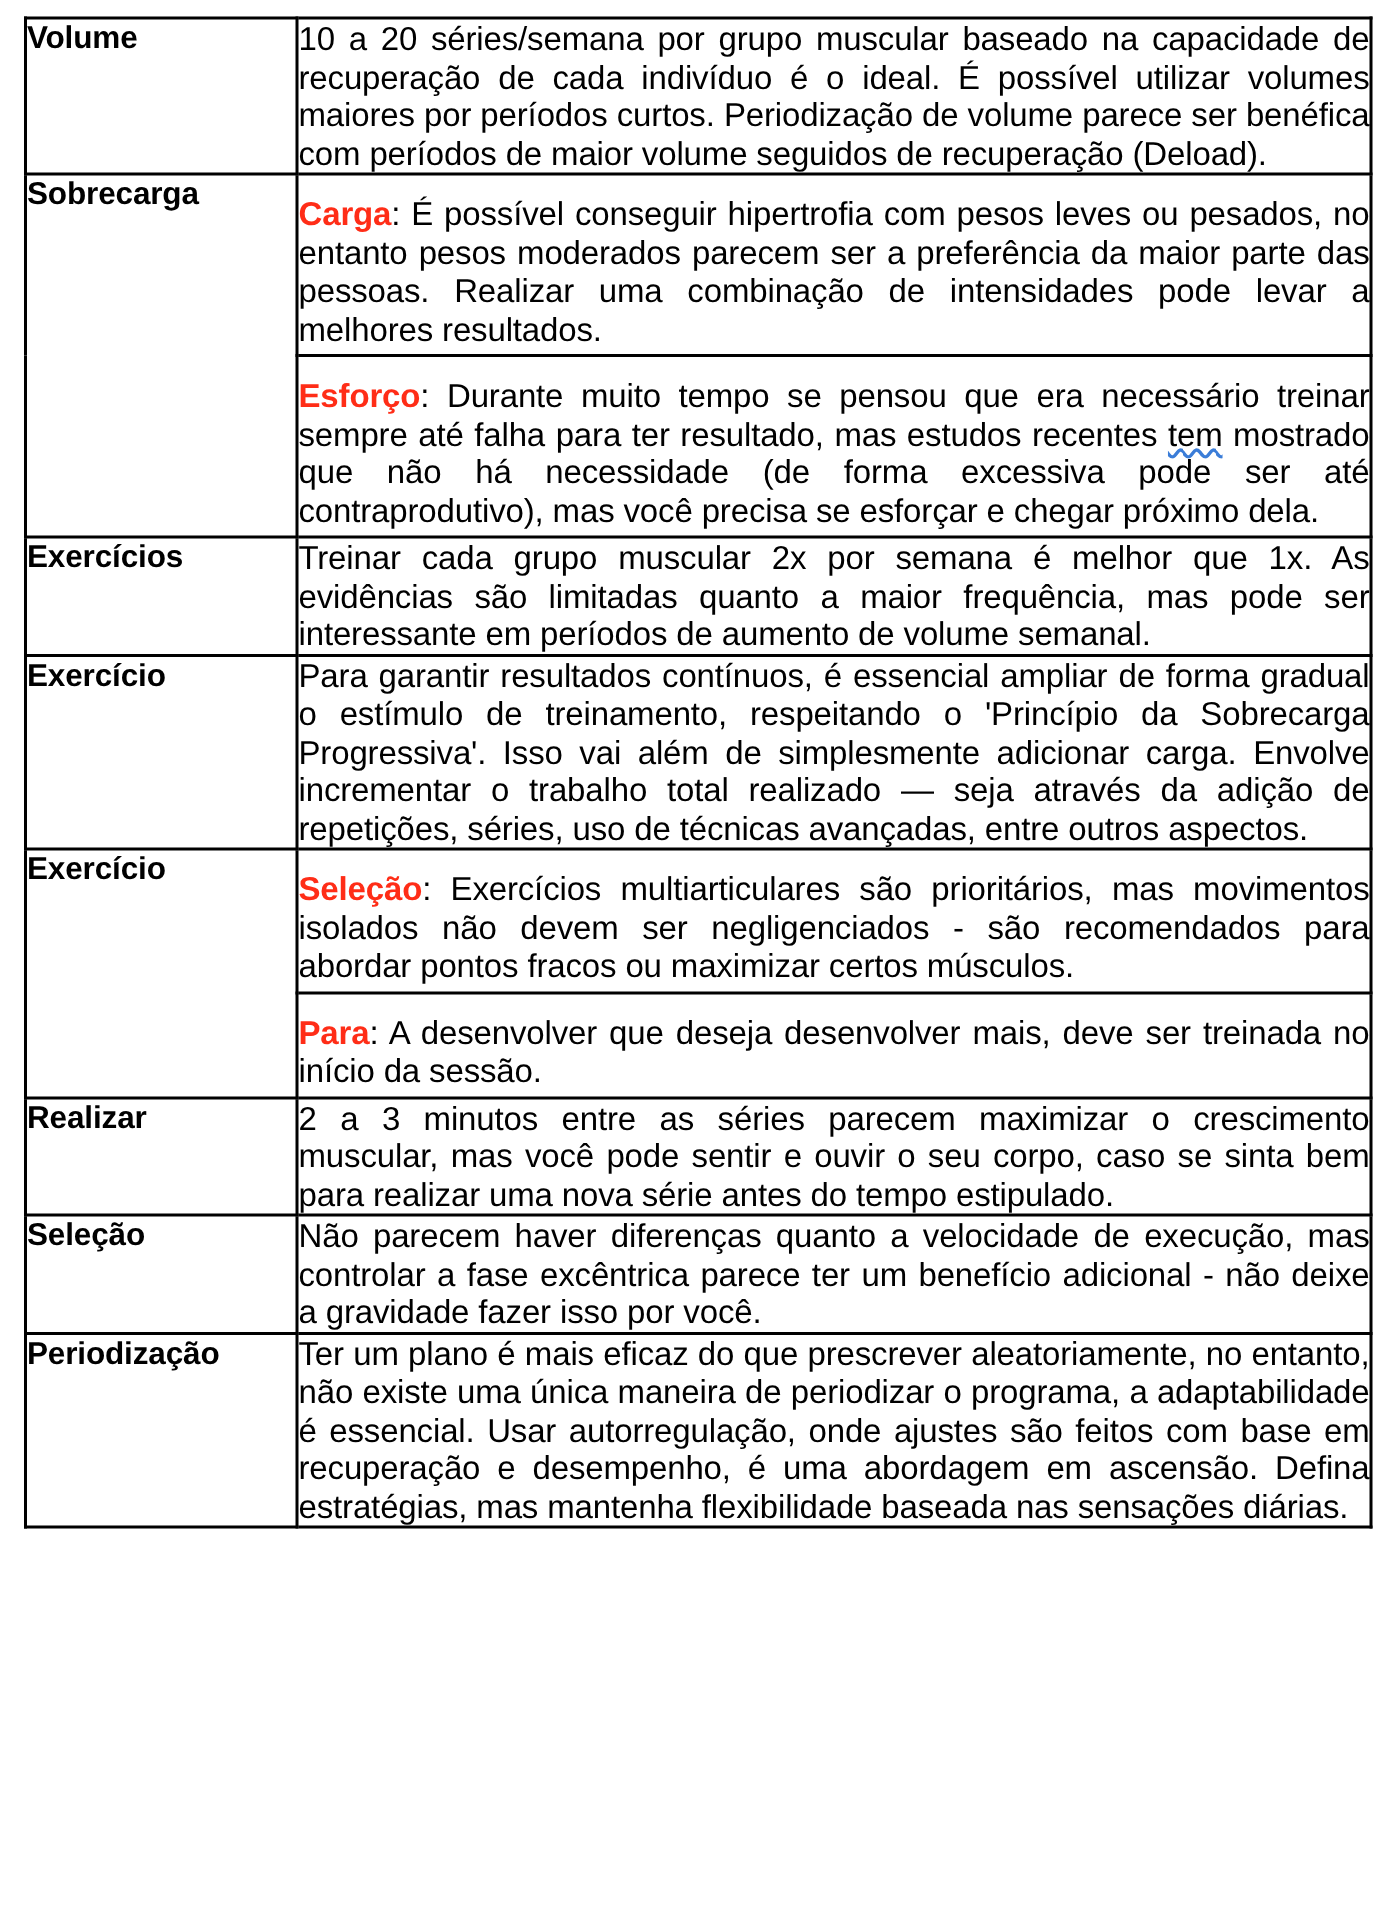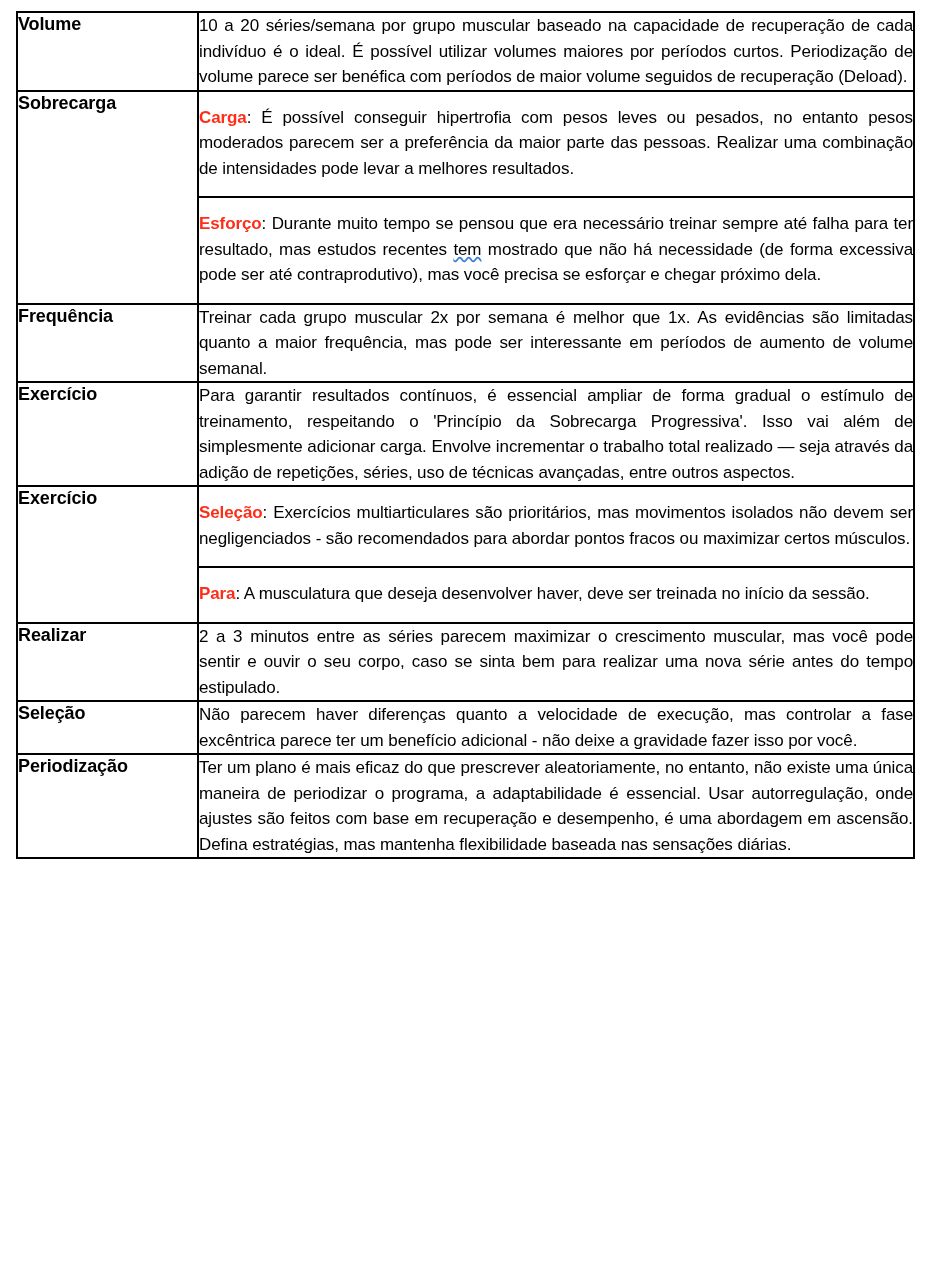--- a/index.html
+++ b/index.html
@@ -29,35 +29,35 @@
     border: 2px solid #000000;
   }
   table.variables-table td {
     border: 2px solid #000000;
     vertical-align: top;
     padding: 0;
   }
   td.label-cell {
     width: 179px;
     padding: 14px 10px 10px 14px;
-    font-size: 18px;
+    font-size: 21px;
     font-weight: bold;
     line-height: 1.25;
     letter-spacing: -0.1px;
     white-space: nowrap;
   }
   td.body-cell {
     padding: 13px 14px 16px 11px;
   }
   td.body-cell.sub {
     padding-top: 13px;
-    padding-bottom: 15px;
+    padding-bottom: 4px;
   }
   .para {
-    font-size: 17px;
+    font-size: 22px;
     line-height: 25.5px;
     text-align: justify;
     text-justify: inter-word;
     margin: 0;
     letter-spacing: -0.1px;
     word-spacing: 0px;
     hyphens: none;
   }
   .tag {
     color: #FF2D17;
@@ -92,42 +92,42 @@
           <p class="para"><span class="tag">Carga</span><span>: É possível conseguir hipertrofia com pesos leves ou pesados, no entanto pesos moderados parecem ser a preferência da maior parte das pessoas. Realizar uma combinação de intensidades pode levar a melhores resultados.</span></p>
         </td>
       </tr>
       <tr>
         <td class="body-cell sub pad-bottom-sm">
           <p class="para"><span class="tag">Esforço</span><span>: Durante muito tempo se pensou que era necessário treinar sempre até falha para ter resultado, mas estudos recentes </span><span class="misspelled">tem</span><span> mostrado que não há necessidade (de forma excessiva pode ser até contraprodutivo), mas você precisa se esforçar e chegar próximo dela.</span></p>
         </td>
       </tr>
 
       <tr>
-        <td class="label-cell">Frequência</td>
+        <td class="label-cell">Exercícios</td>
         <td class="body-cell pad-bottom-sm">
           <p class="para">Treinar cada grupo muscular 2x por semana é melhor que 1x. As evidências são limitadas quanto a maior frequência, mas pode ser interessante em períodos de aumento de volume semanal.</p>
         </td>
       </tr>
 
       <tr>
         <td class="label-cell">Exercício</td>
         <td class="body-cell pad-bottom-sm">
           <p class="para">Para garantir resultados contínuos, é essencial ampliar de forma gradual o estímulo de treinamento, respeitando o 'Princípio da Sobrecarga Progressiva'. Isso vai além de simplesmente adicionar carga. Envolve incrementar o trabalho total realizado — seja através da adição de repetições, séries, uso de técnicas avançadas, entre outros aspectos.</p>
         </td>
       </tr>
 
       <tr>
         <td class="label-cell" rowspan="2">Exercício</td>
         <td class="body-cell sub pad-bottom-md">
           <p class="para"><span class="tag">Seleção</span><span>: Exercícios multiarticulares são prioritários, mas movimentos isolados não devem ser negligenciados - são recomendados para abordar pontos fracos ou maximizar certos músculos.</span></p>
         </td>
       </tr>
       <tr>
         <td class="body-cell sub pad-bottom-md">
-          <p class="para"><span class="tag">Para</span><span>: A musculatura que deseja desenvolver haver, deve ser treinada no início da sessão.</span></p>
+          <p class="para"><span class="tag">Para</span><span>: A desenvolver que deseja desenvolver mais, deve ser treinada no início da sessão.</span></p>
         </td>
       </tr>
 
       <tr>
         <td class="label-cell">Realizar</td>
         <td class="body-cell pad-bottom-sm">
           <p class="para">2 a 3 minutos entre as séries parecem maximizar o crescimento muscular, mas você pode sentir e ouvir o seu corpo, caso se sinta bem para realizar uma nova série antes do tempo estipulado.</p>
         </td>
       </tr>
 

